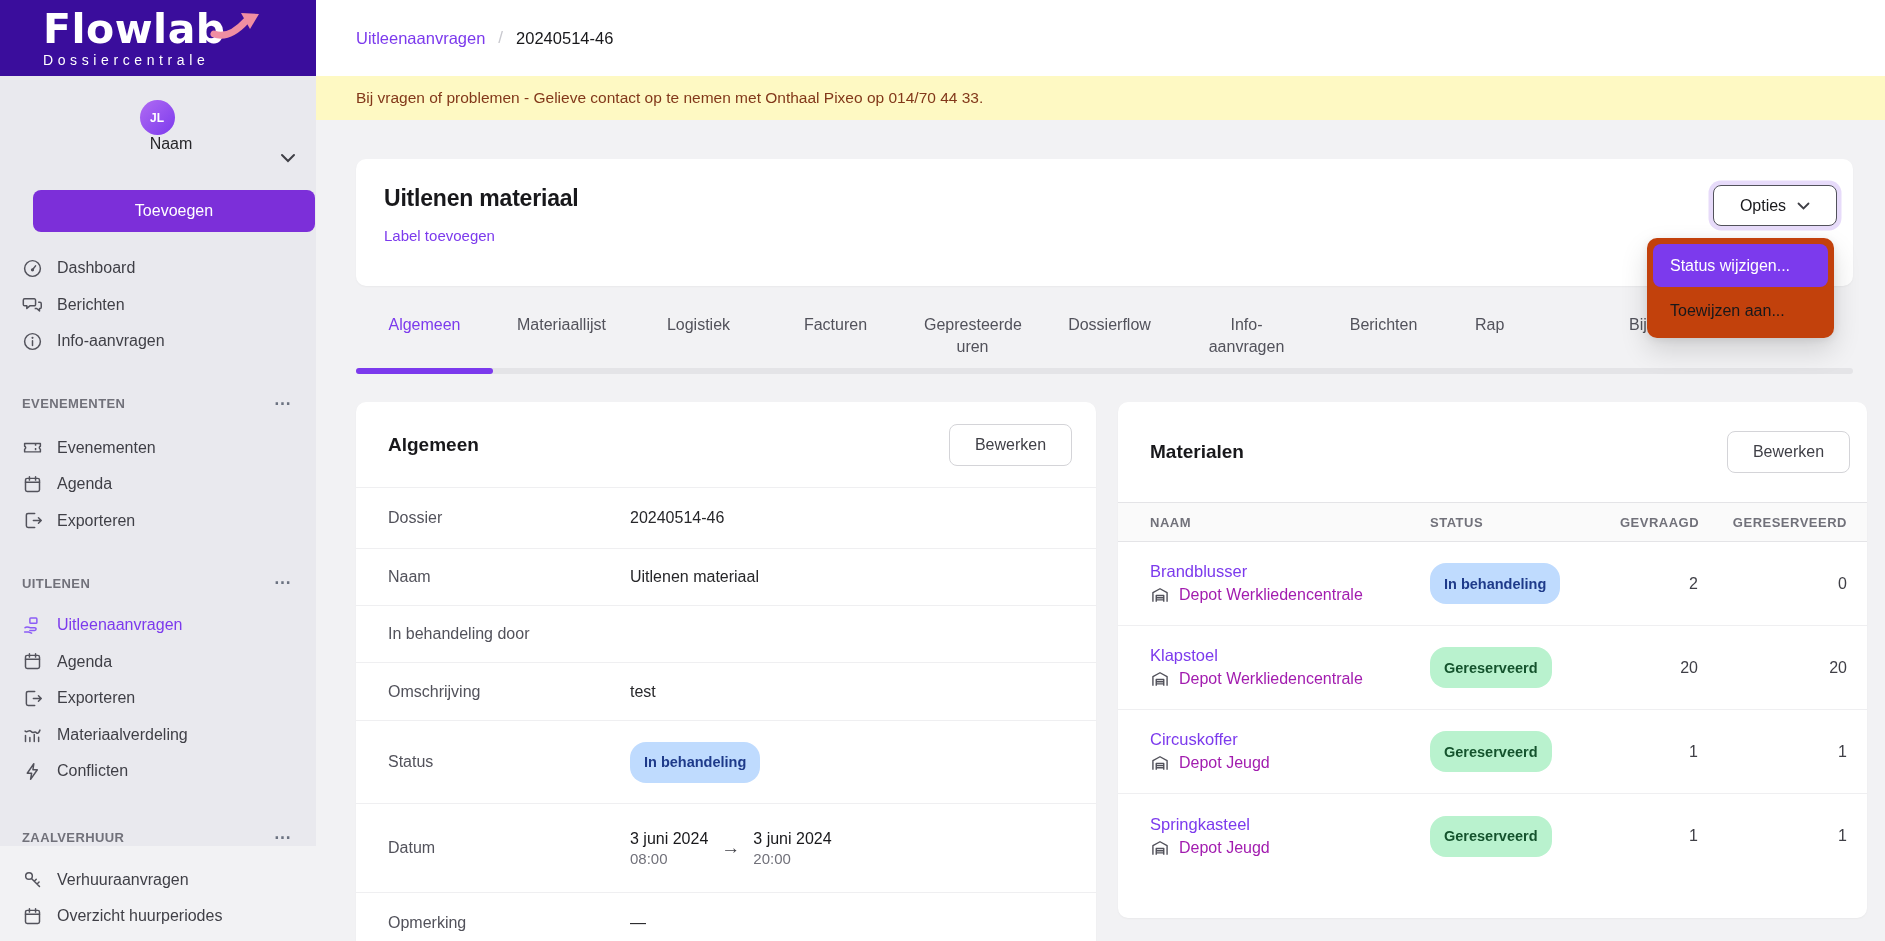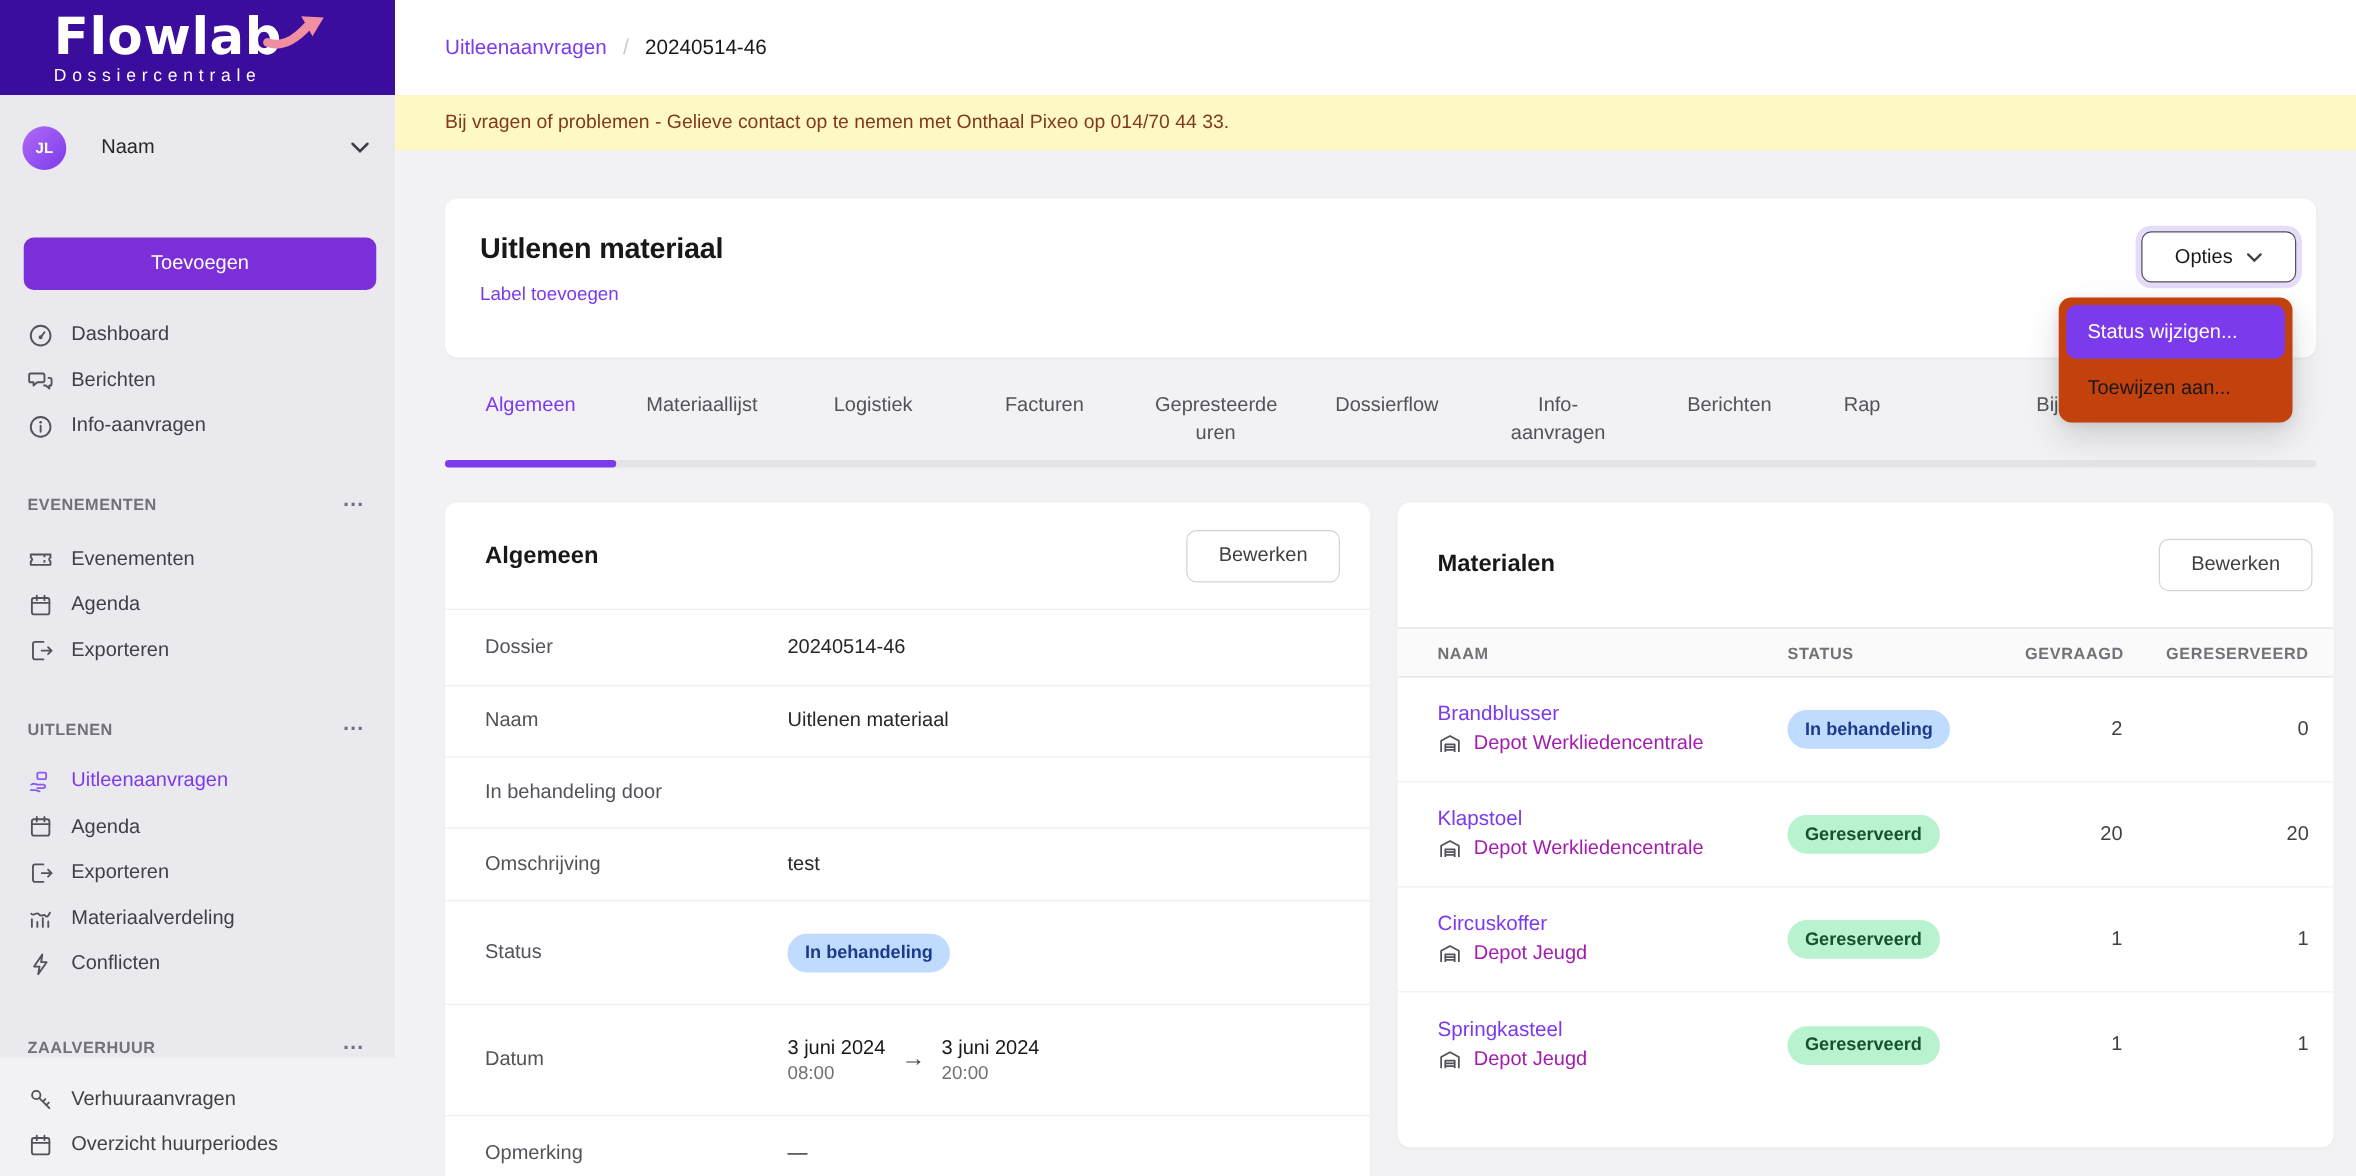--- a/index.html
+++ b/index.html
@@ -6,26 +6,26 @@
   html,body { width:1885px; height:941px; overflow:hidden;
     font-family:"Liberation Sans", sans-serif; background:#F2F2F4; color:#27272A; }
   .clickable { cursor:pointer; }
 
   
   .sidebar { position:absolute; left:0; top:0; width:316px; height:846px; background:#E9E9EE; z-index:5; }
   .brand { height:76px; background:#3A0D9C; padding:7px 0 0 43px; position:relative; }
   .brand-name { color:#fff; font-family:"DejaVu Sans", sans-serif; font-weight:bold; font-size:41px; line-height:44px; letter-spacing:0.5px; }
   .brand-arrow { position:absolute; left:210px; top:10px; }
   .brand-sub { color:#fff; font-size:14px; font-weight:400; letter-spacing:4.6px; margin-top:1px; }
-  .user-row { position:absolute; top:100px; left:18px; right:20px; height:36px; display:flex; align-items:center; }
+  .user-row { position:absolute; top:100px; left:18px; right:20px; height:36px; display:flex; align-items:center;flex-direction:column; }
   .avatar { width:35px; height:35px; border-radius:50%; background:linear-gradient(135deg,#B06BF3,#7C3AED);
     color:#fff; font-size:12px; font-weight:700; display:flex; align-items:center; justify-content:center; flex:0 0 35px; }
   .user-name { margin-left:28px; font-size:16px; color:#27272A; }
   .user-chevron { margin-left:auto; color:#3F3F46; display:flex; }
-  .add-btn { position:absolute; top:190px; left:19px; width:282px; height:42px; border:none; border-radius:8px;
+  .add-btn { position:absolute; top:190px; left:33px; width:282px; height:42px; border:none; border-radius:8px;
     background:#7C2FD9; color:#fff; font-size:16px; font-weight:500; font-family:inherit; }
   .nav { position:absolute; top:250px; left:0; right:0; }
   .nav-item { height:36.5px; display:flex; align-items:center; padding:0 22px; font-size:16px; color:#3F3F46; }
   .nav-item .icn { width:22px; height:22px; margin-right:13px; color:#52525B; display:flex; align-items:center; }
   .nav-item.active { color:#7C3AED; }
   .nav-item.active .icn { color:#8B5CF6; }
   .nav-section { margin-top:30px; height:28px; display:flex; align-items:center; padding:0 24px 0 22px;
     font-size:13px; font-weight:600; color:#71717A; letter-spacing:0.4px; }
   .nav-section .dots { margin-left:auto; color:#6B7280; font-size:17px; font-weight:700; letter-spacing:1px; line-height:10px; }
   .nav-list { margin-top:12px; }
@@ -71,21 +71,21 @@
   .card-head { height:85px; display:flex; align-items:center; justify-content:space-between; padding:0 24px 0 32px; }
   .card-title { font-size:19px; font-weight:700; color:#18181B; }
   .btn-secondary { min-width:123px; height:42px; background:#fff; border:1px solid #D4D4D8; border-radius:8px;
     font-size:16px; color:#3F3F46; font-family:inherit; padding:0 22px; }
 
   .algemeen-card { left:40px; top:282px; width:740px; height:700px; }
   .field-row { display:grid; grid-template-columns:242px 1fr; align-items:center; padding:0 32px; border-top:1px solid #EFEFF1; }
   .f-label { font-size:16px; color:#52525B; }
   .f-value { font-size:16px; color:#27272A; }
   .h61{min-height:61px}.h57{min-height:57px}.h58{min-height:58px}.h83{min-height:83px}.h89{min-height:89px}
-  .badge { display:inline-flex; align-items:center; height:31px; padding:0 14px; border-radius:16px; font-size:14.5px; font-weight:700; }
+  .badge { display:inline-flex; align-items:center; height:41px; padding:0 14px; border-radius:16px; font-size:14.5px; font-weight:700; }
   .badge.blue { background:#BFDBFE; color:#1E3A8A; }
   .badge.green { background:#B9F2CE; color:#14532D; }
   .date-range { display:flex; align-items:flex-start; }
   .date-block .d1 { font-size:16px; color:#18181B; font-weight:500; line-height:21px; }
   .date-block .d2 { font-size:15px; color:#71717A; line-height:20px; }
   .date-arrow { color:#3F3F46; font-size:19px; margin:9px 13px 0 13px; }
 
   .materialen-card { left:802px; top:282px; width:749px; height:516px; }
   .m-head { height:100px; display:flex; align-items:center; justify-content:space-between; padding:0 17px 0 32px; }
   .t-grid { display:grid; grid-template-columns:280px 190px 78px 1fr; align-items:center; padding:0 20px 0 32px; }

